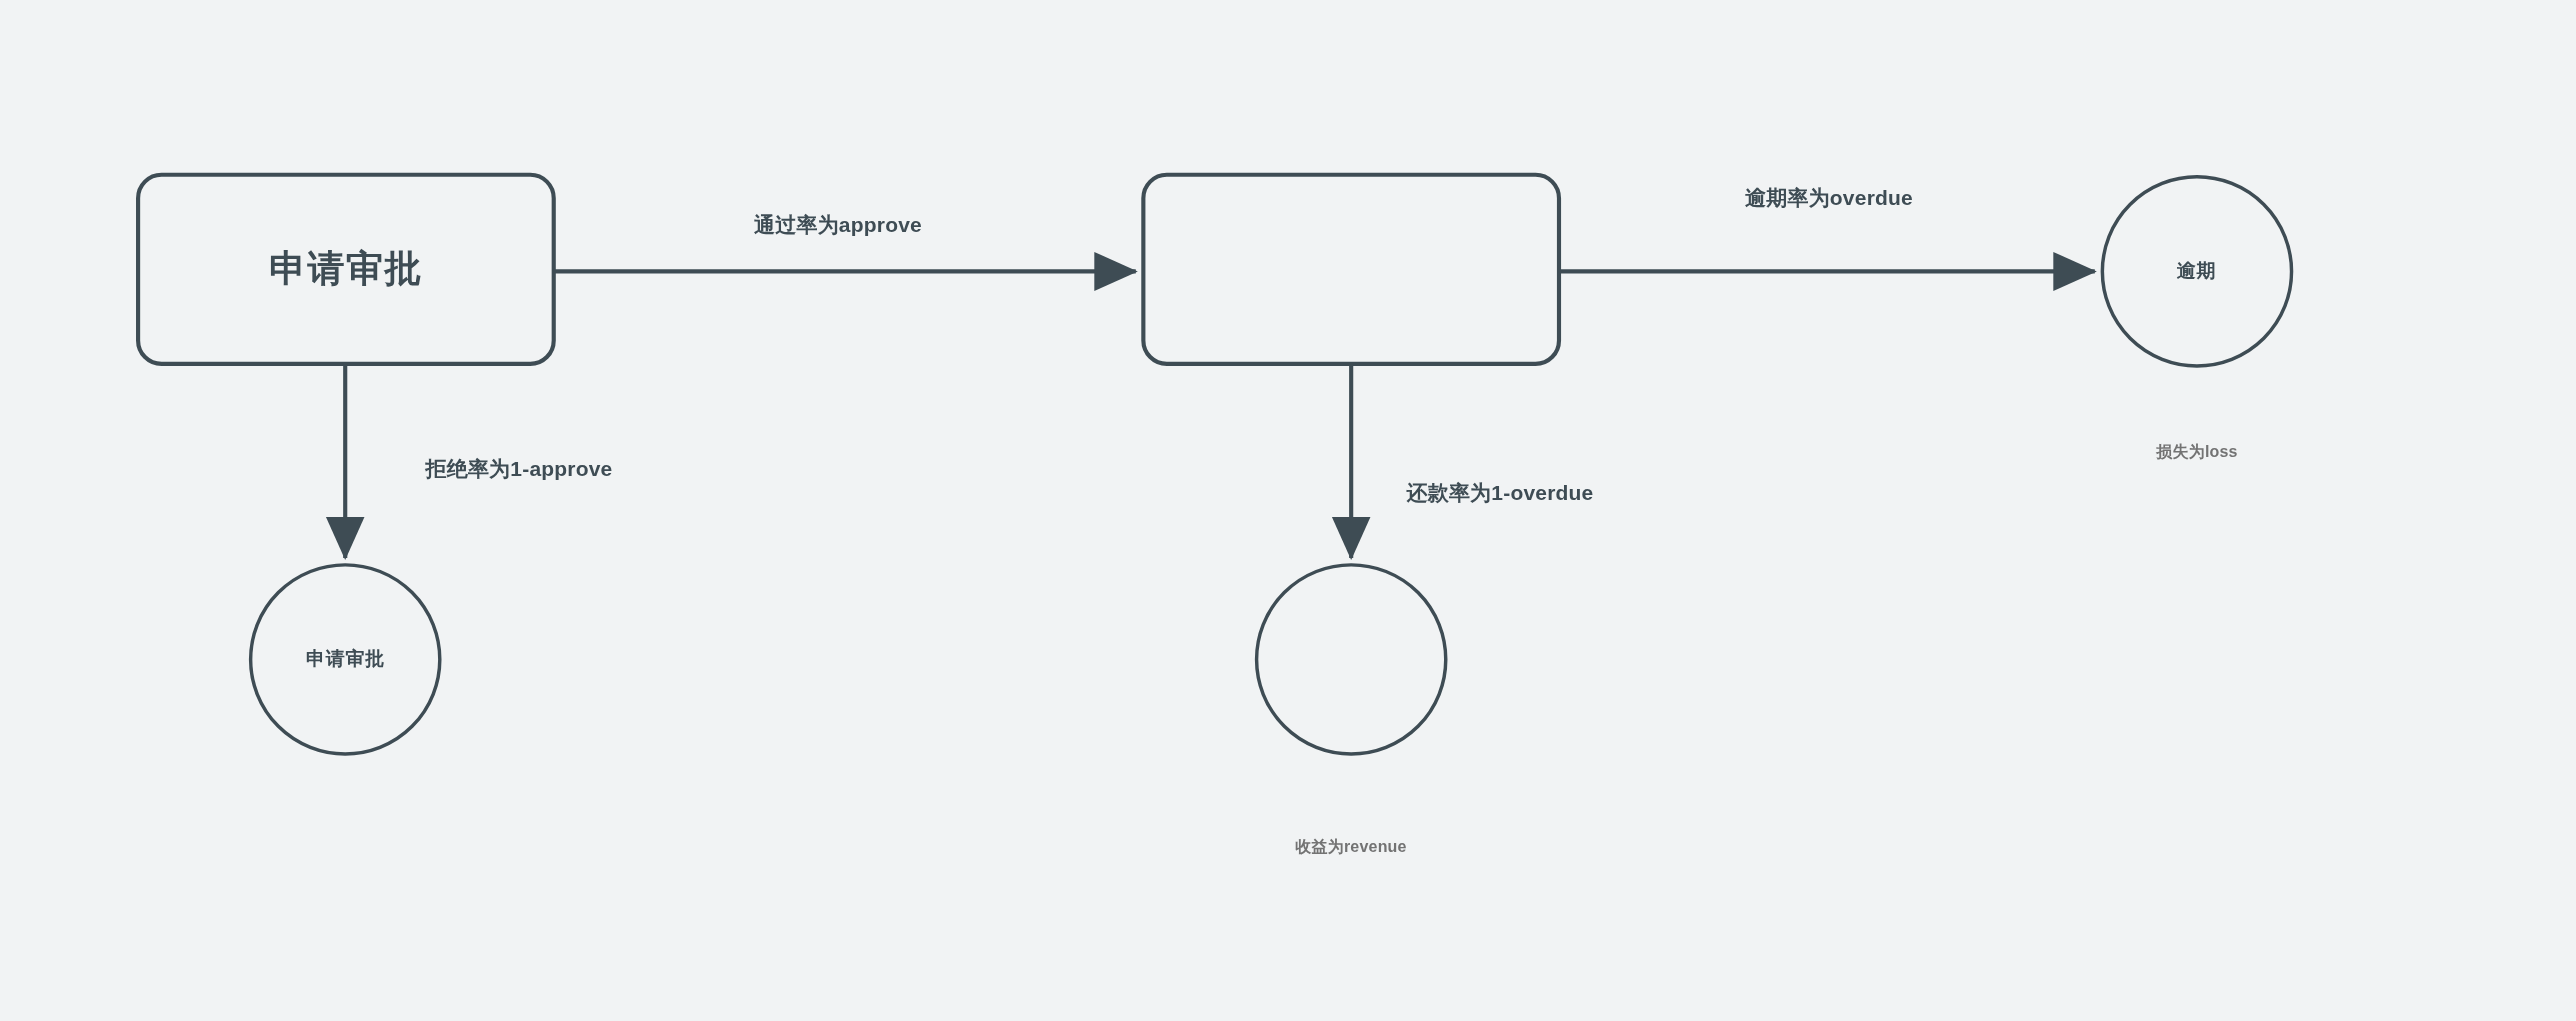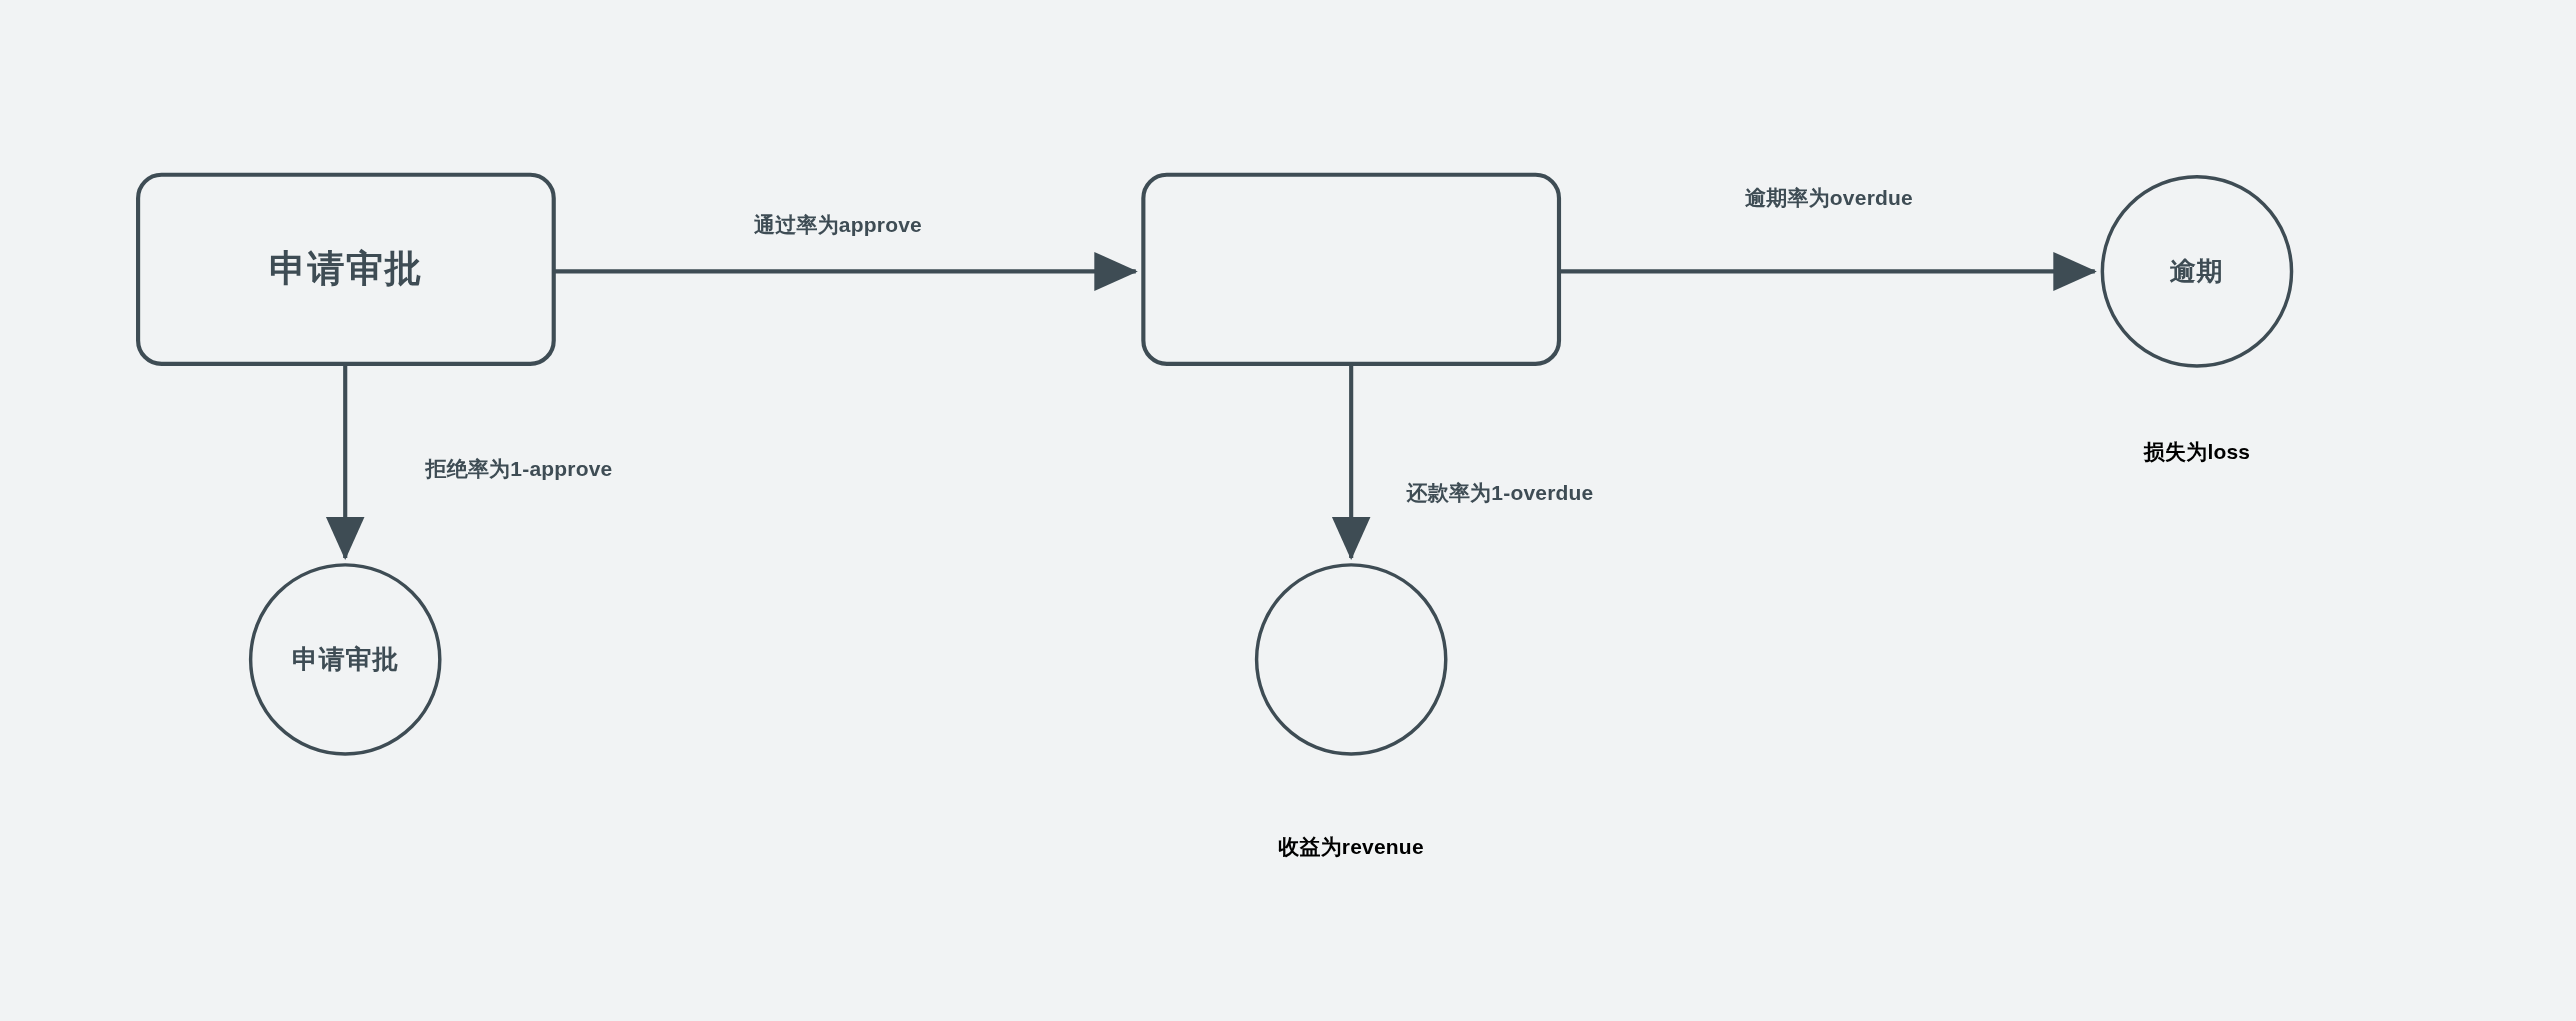--- a/index.html
+++ b/index.html
@@ -37,38 +37,38 @@
     font-weight: bold;
     line-height: 1.2;
     white-space: nowrap;
     pointer-events: none;
   }
   .node-label.process {
     font-size: 37px;
     letter-spacing: 1.4px;
   }
   .node-label.terminal {
-    font-size: 26px;
+    font-size: 19px;
     letter-spacing: 0.7px;
     text-align: center;
   }
   .edge-label {
     position: absolute;
     color: #3e4c54;
     font-size: 21px;
     font-weight: bold;
     white-space: nowrap;
     letter-spacing: 0.2px;
     transform: translate(-50%, -50%);
     text-align: center;
   }
   .outcome-caption {
     position: absolute;
-    color: #000000;
-    font-size: 21px;
+    color: #737373;
+    font-size: 16px;
     font-weight: bold;
     white-space: nowrap;
     letter-spacing: 0.2px;
     transform: translate(-50%, -50%);
     text-align: left;
   }
 </style>
 </head>
 <body>
 

